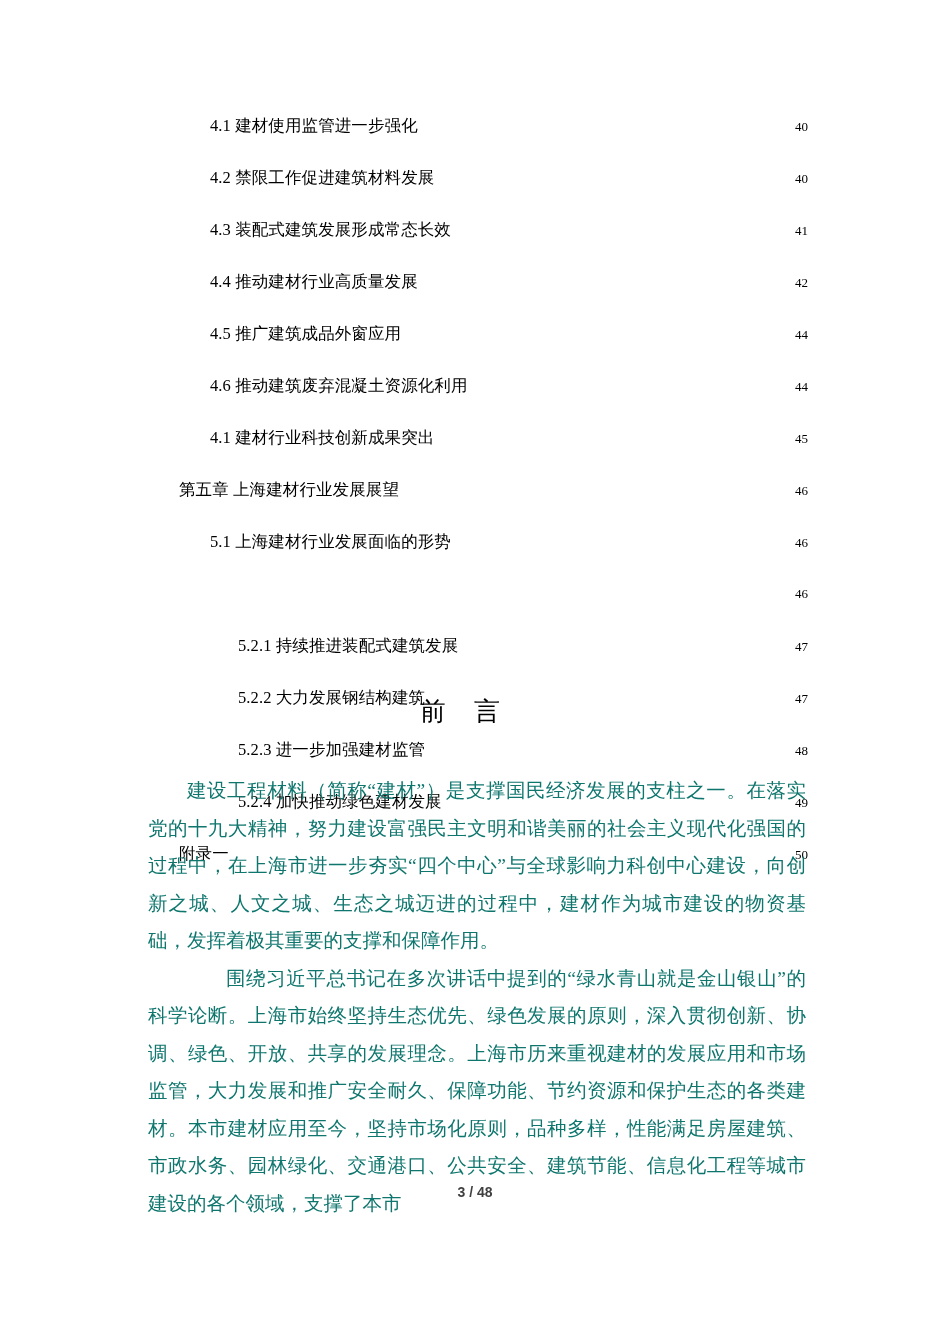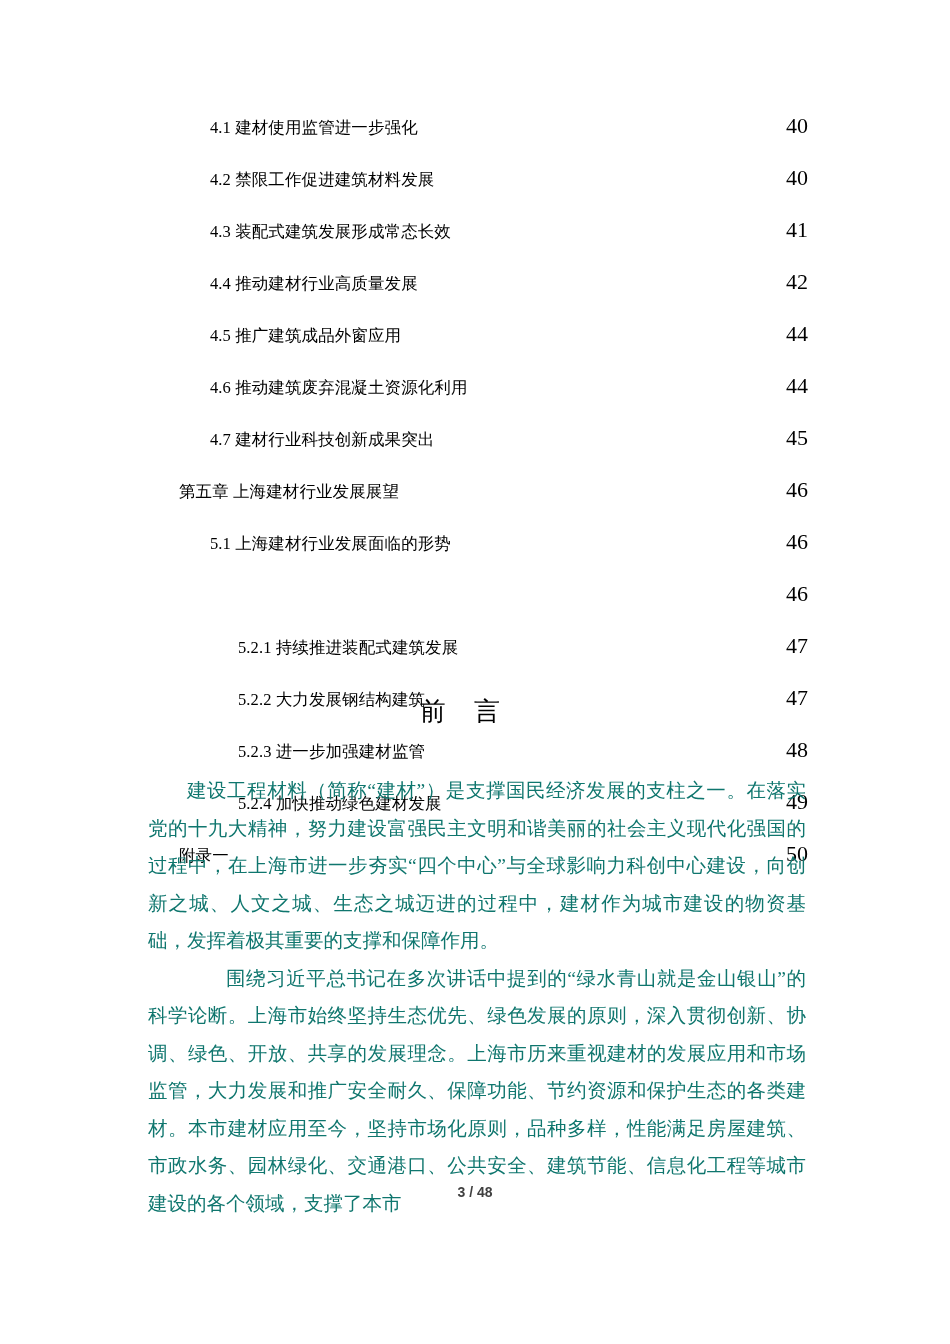--- a/index.html
+++ b/index.html
@@ -56,21 +56,21 @@
     left: 0;
     bottom: 0;
     font-size: 16.5px;
     letter-spacing: 0.6px;
     color: #1a1a1a;
     white-space: nowrap;
   }
   .toc-page {
     flex: 0 0 auto;
     text-align: right;
-    font-size: 22px;
+    font-size: 13px;
   }
 
   
   .lvl1 { padding-left: 31px; }
   .lvl2 { padding-left: 62px; }
   .lvl3 { padding-left: 90px; }
 
   
   #qianyan {
     position: absolute;
@@ -152,21 +152,21 @@
       <span class="toc-page">44</span>
     </div>
 
     <div class="toc-row lvl2">
       <span class="toc-label">4.6 推动建筑废弃混凝土资源化利用</span>
       <span class="toc-leader"></span>
       <span class="toc-page">44</span>
     </div>
 
     <div class="toc-row lvl2">
-      <span class="toc-label">4.7 建材行业科技创新成果突出</span>
+      <span class="toc-label">4.1 建材行业科技创新成果突出</span>
       <span class="toc-leader"></span>
       <span class="toc-page">45</span>
     </div>
 
     <div class="toc-row lvl1">
       <span class="toc-label">第五章 上海建材行业发展展望</span>
       <span class="toc-leader"></span>
       <span class="toc-page">46</span>
     </div>
 

